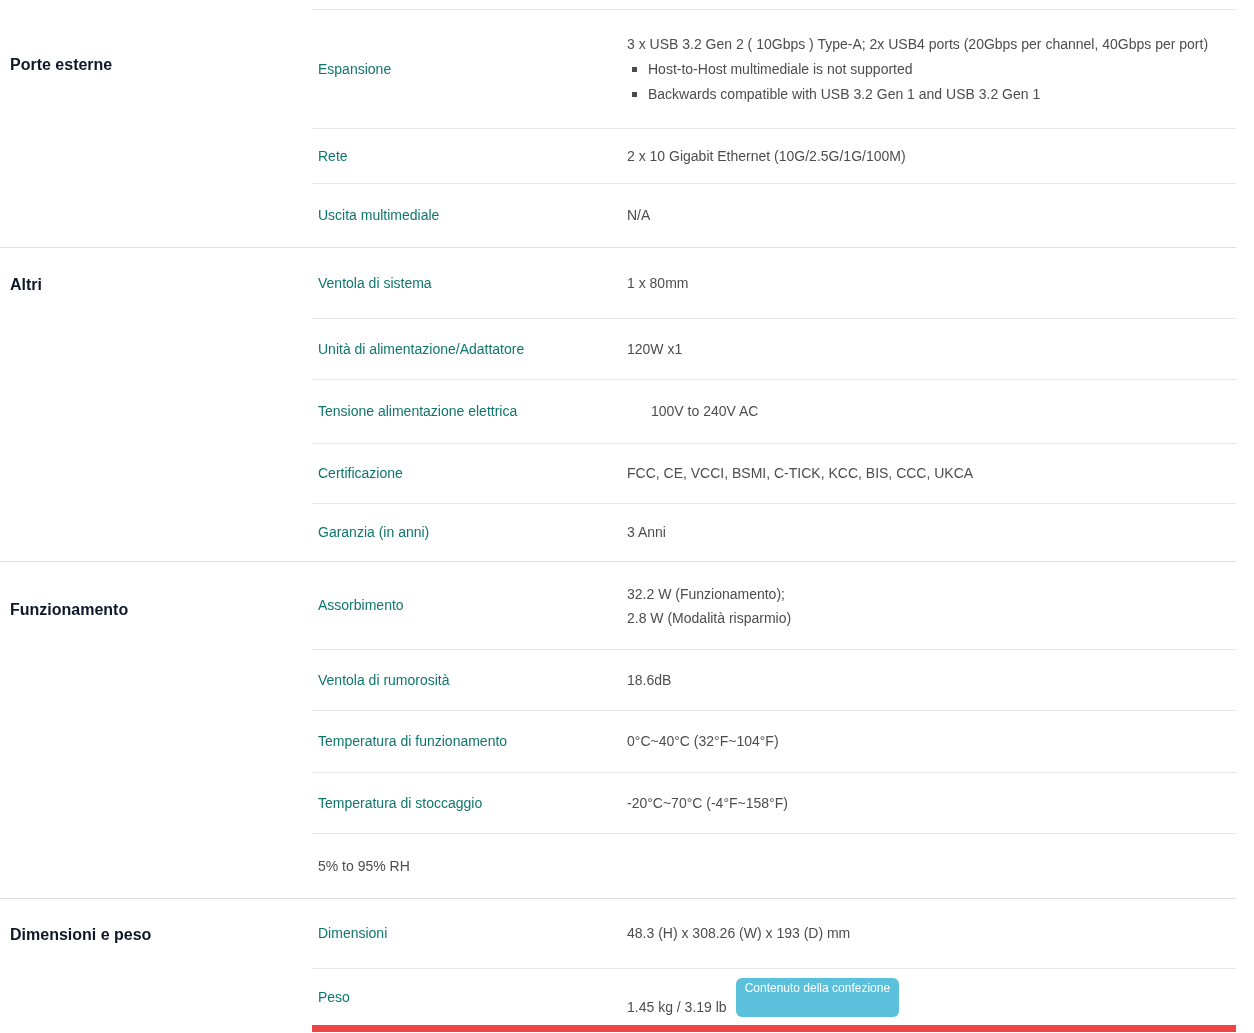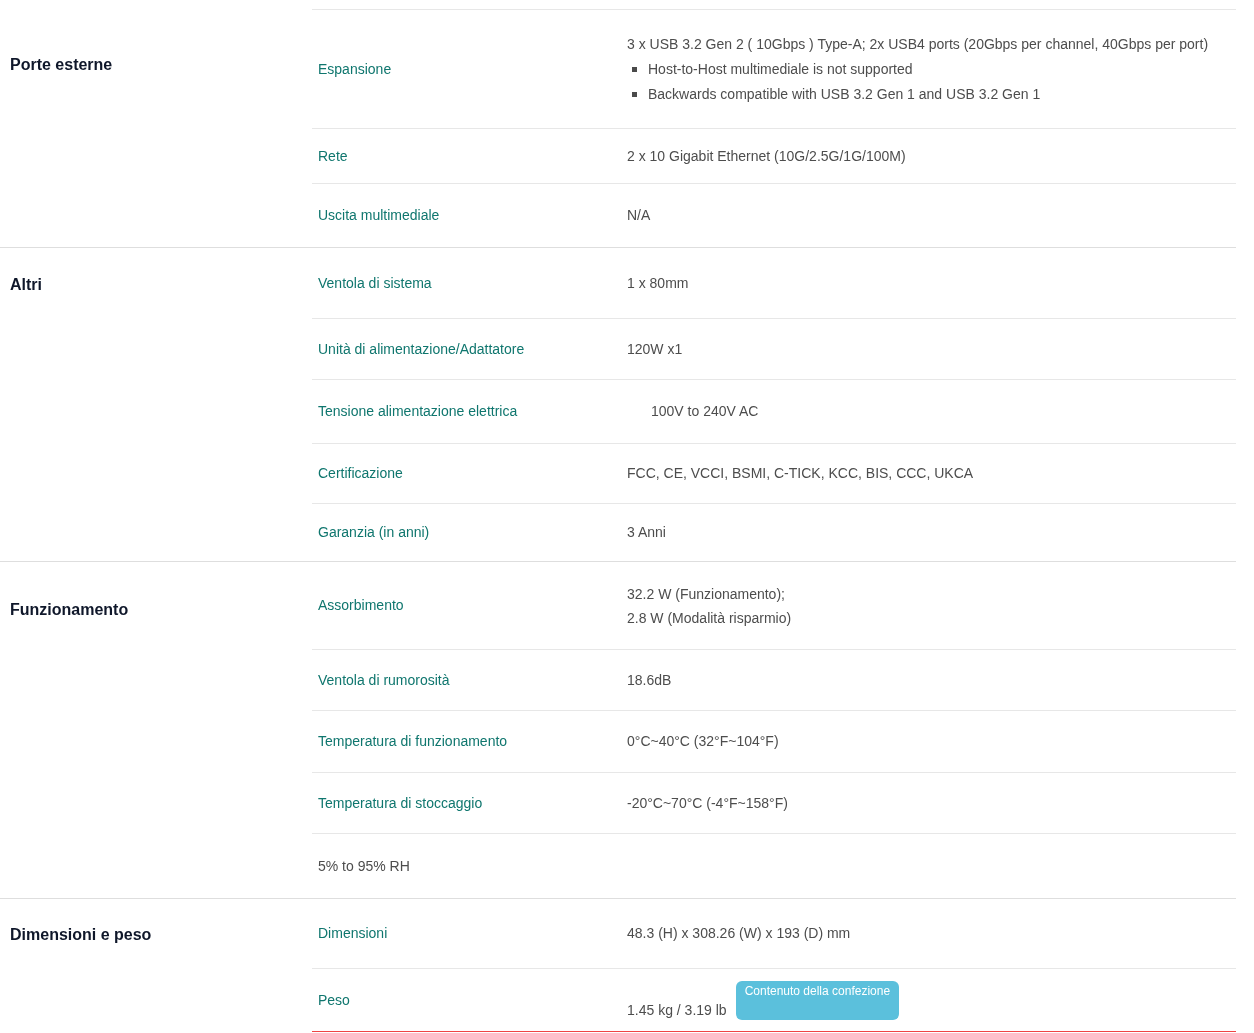--- a/index.html
+++ b/index.html
@@ -190,21 +190,21 @@
 
   <div class="section bordered">
     <div class="cat-cell" style="padding-top:25px;">Dimensioni e peso</div>
     <div class="rows">
 
       <div class="row" style="min-height:69px;">
         <div class="label-cell">Dimensioni</div>
         <div class="value-cell">48.3 (H) x 308.26 (W) x 193 (D) mm</div>
       </div>
 
-      <div class="row bt" style="min-height:64px; border-bottom:1px solid #ef4444;">
+      <div class="row bt" style="min-height:64px; border-bottom:7px solid #ef4444;">
         <div class="label-cell">Peso</div>
         <div class="value-cell value-with-badge">
           <span>1.45 kg / 3.19 lb</span>
           <button class="badge-btn">Contenuto della confezione</button>
         </div>
       </div>
 
     </div>
   </div>
 

